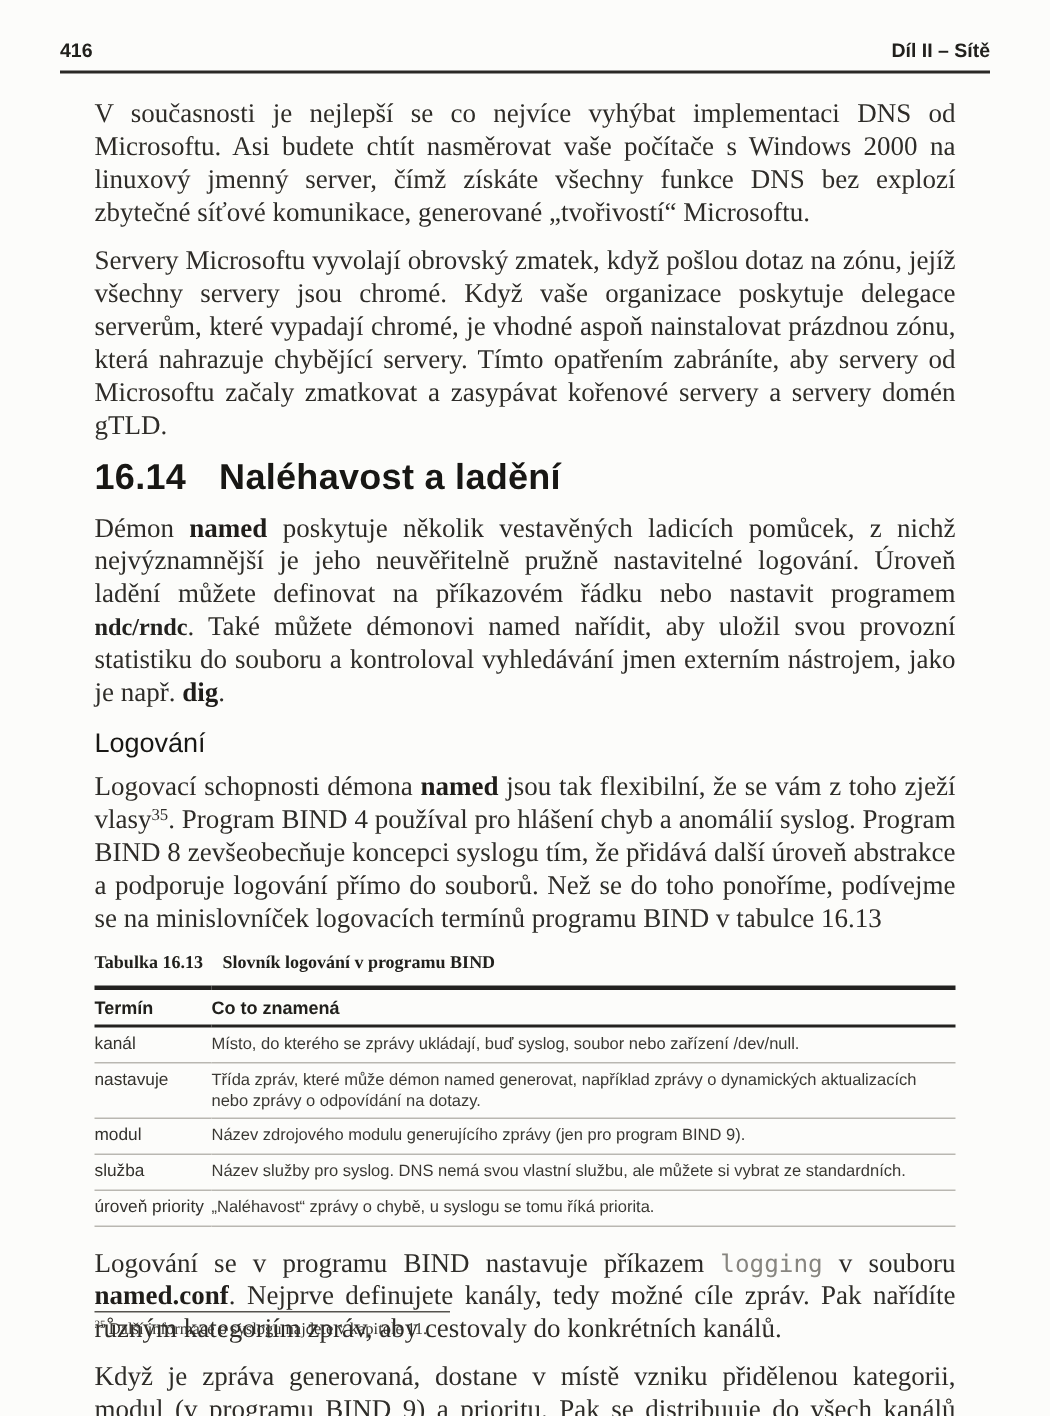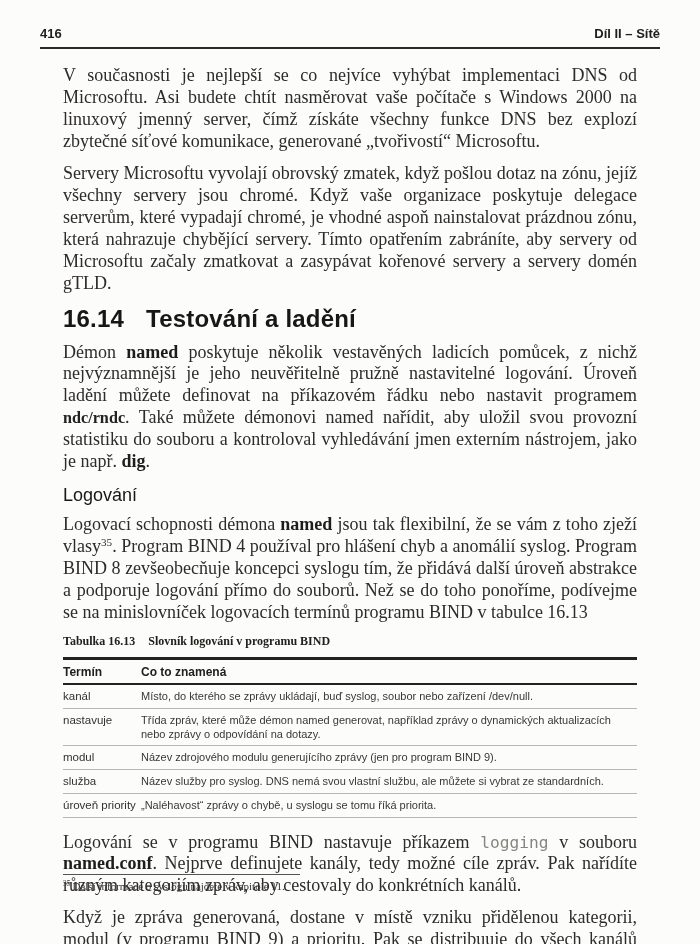--- a/index.html
+++ b/index.html
@@ -132,21 +132,21 @@
     <span>Díl II – Sítě</span>
   </div>
 
   <div class="content">
 
     <p class="body"><span class="run-normal">V současnosti je nejlepší se co nejvíce vyhýbat implementaci DNS od Microsoftu. Asi budete chtít nasměrovat vaše počítače s Windows 2000 na linuxový jmenný server, čímž získáte všechny funkce DNS bez explozí zbytečné síťové komunikace, generované „tvořivostí“ Microsoftu.</span></p>
 
     <p class="body"><span class="run-normal">Servery Microsoftu vyvolají obrovský zmatek, když pošlou dotaz na zónu, jejíž všechny servery jsou chromé. Když vaše organizace poskytuje delegace serverům, které vypadají chromé, je vhodné aspoň nainstalovat prázdnou zónu, která nahrazuje chybějící servery. Tímto opatřením zabráníte, aby servery od Microsoftu začaly zmatkovat a zasypávat kořenové servery a servery domén gTLD.</span></p>
 
     <h1 class="section">
-      <span class="num">16.14</span><span>Testování a ladění</span>
+      <span class="num">16.14</span><span>Naléhavost a ladění</span>
     </h1>
 
     <p class="body"><span class="run-normal">Démon </span><span class="run-bold">named</span><span class="run-normal"> poskytuje několik vestavěných ladicích pomůcek, z nichž nejvýznamnější je jeho neuvěřitelně pružně nastavitelné logování. Úroveň ladění můžete definovat na příkazovém řádku nebo nastavit programem </span><span class="run-boldmono">ndc/rndc</span><span class="run-normal">. Také můžete démonovi named nařídit, aby uložil svou provozní statistiku do souboru a kontroloval vyhledávání jmen externím nástrojem, jako je např. </span><span class="run-bold">dig</span><span class="run-normal">.</span></p>
 
     <h2 class="subsection">Logování</h2>
 
     <p class="body"><span class="run-normal">Logovací schopnosti démona </span><span class="run-bold">named</span><span class="run-normal"> jsou tak flexibilní, že se vám z toho zježí vlasy</span><span class="run-sup">35</span><span class="run-normal">. Program BIND 4 používal pro hlášení chyb a anomálií syslog. Program BIND 8 zevšeobecňuje koncepci syslogu tím, že přidává další úroveň abstrakce a podporuje logování přímo do souborů. Než se do toho ponoříme, podívejme se na minislovníček logovacích termínů programu BIND v tabulce 16.13</span></p>
 
     <div class="table-caption">
       <span class="cap-label">Tabulka 16.13</span><span>Slovník logování v programu BIND</span>

